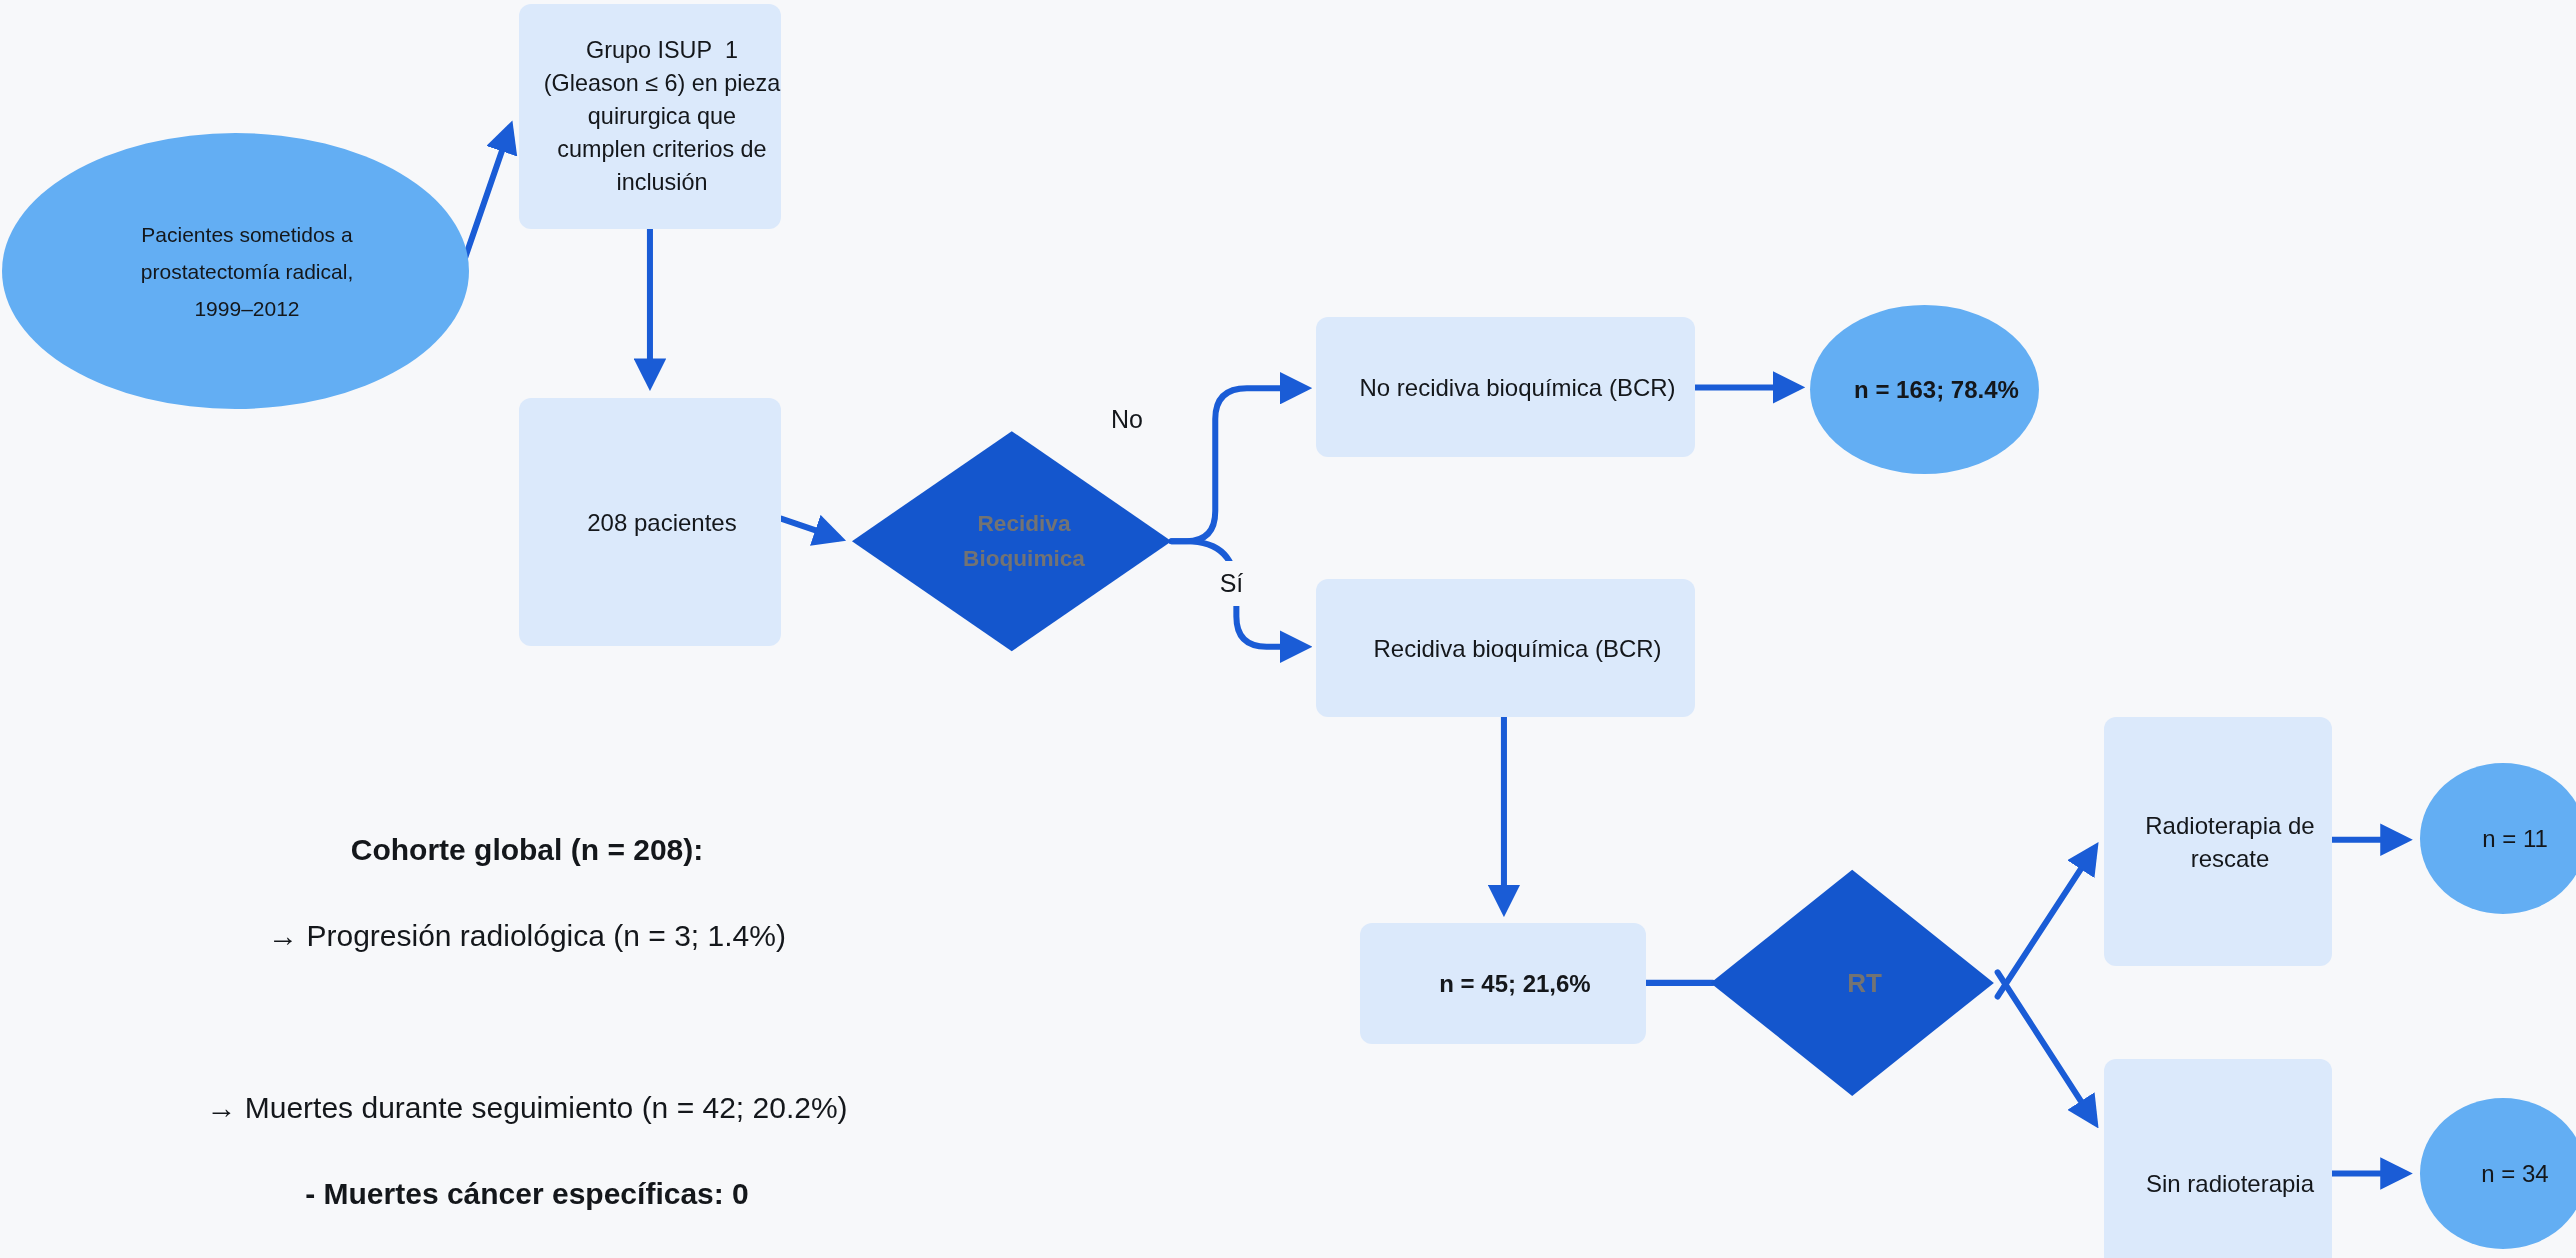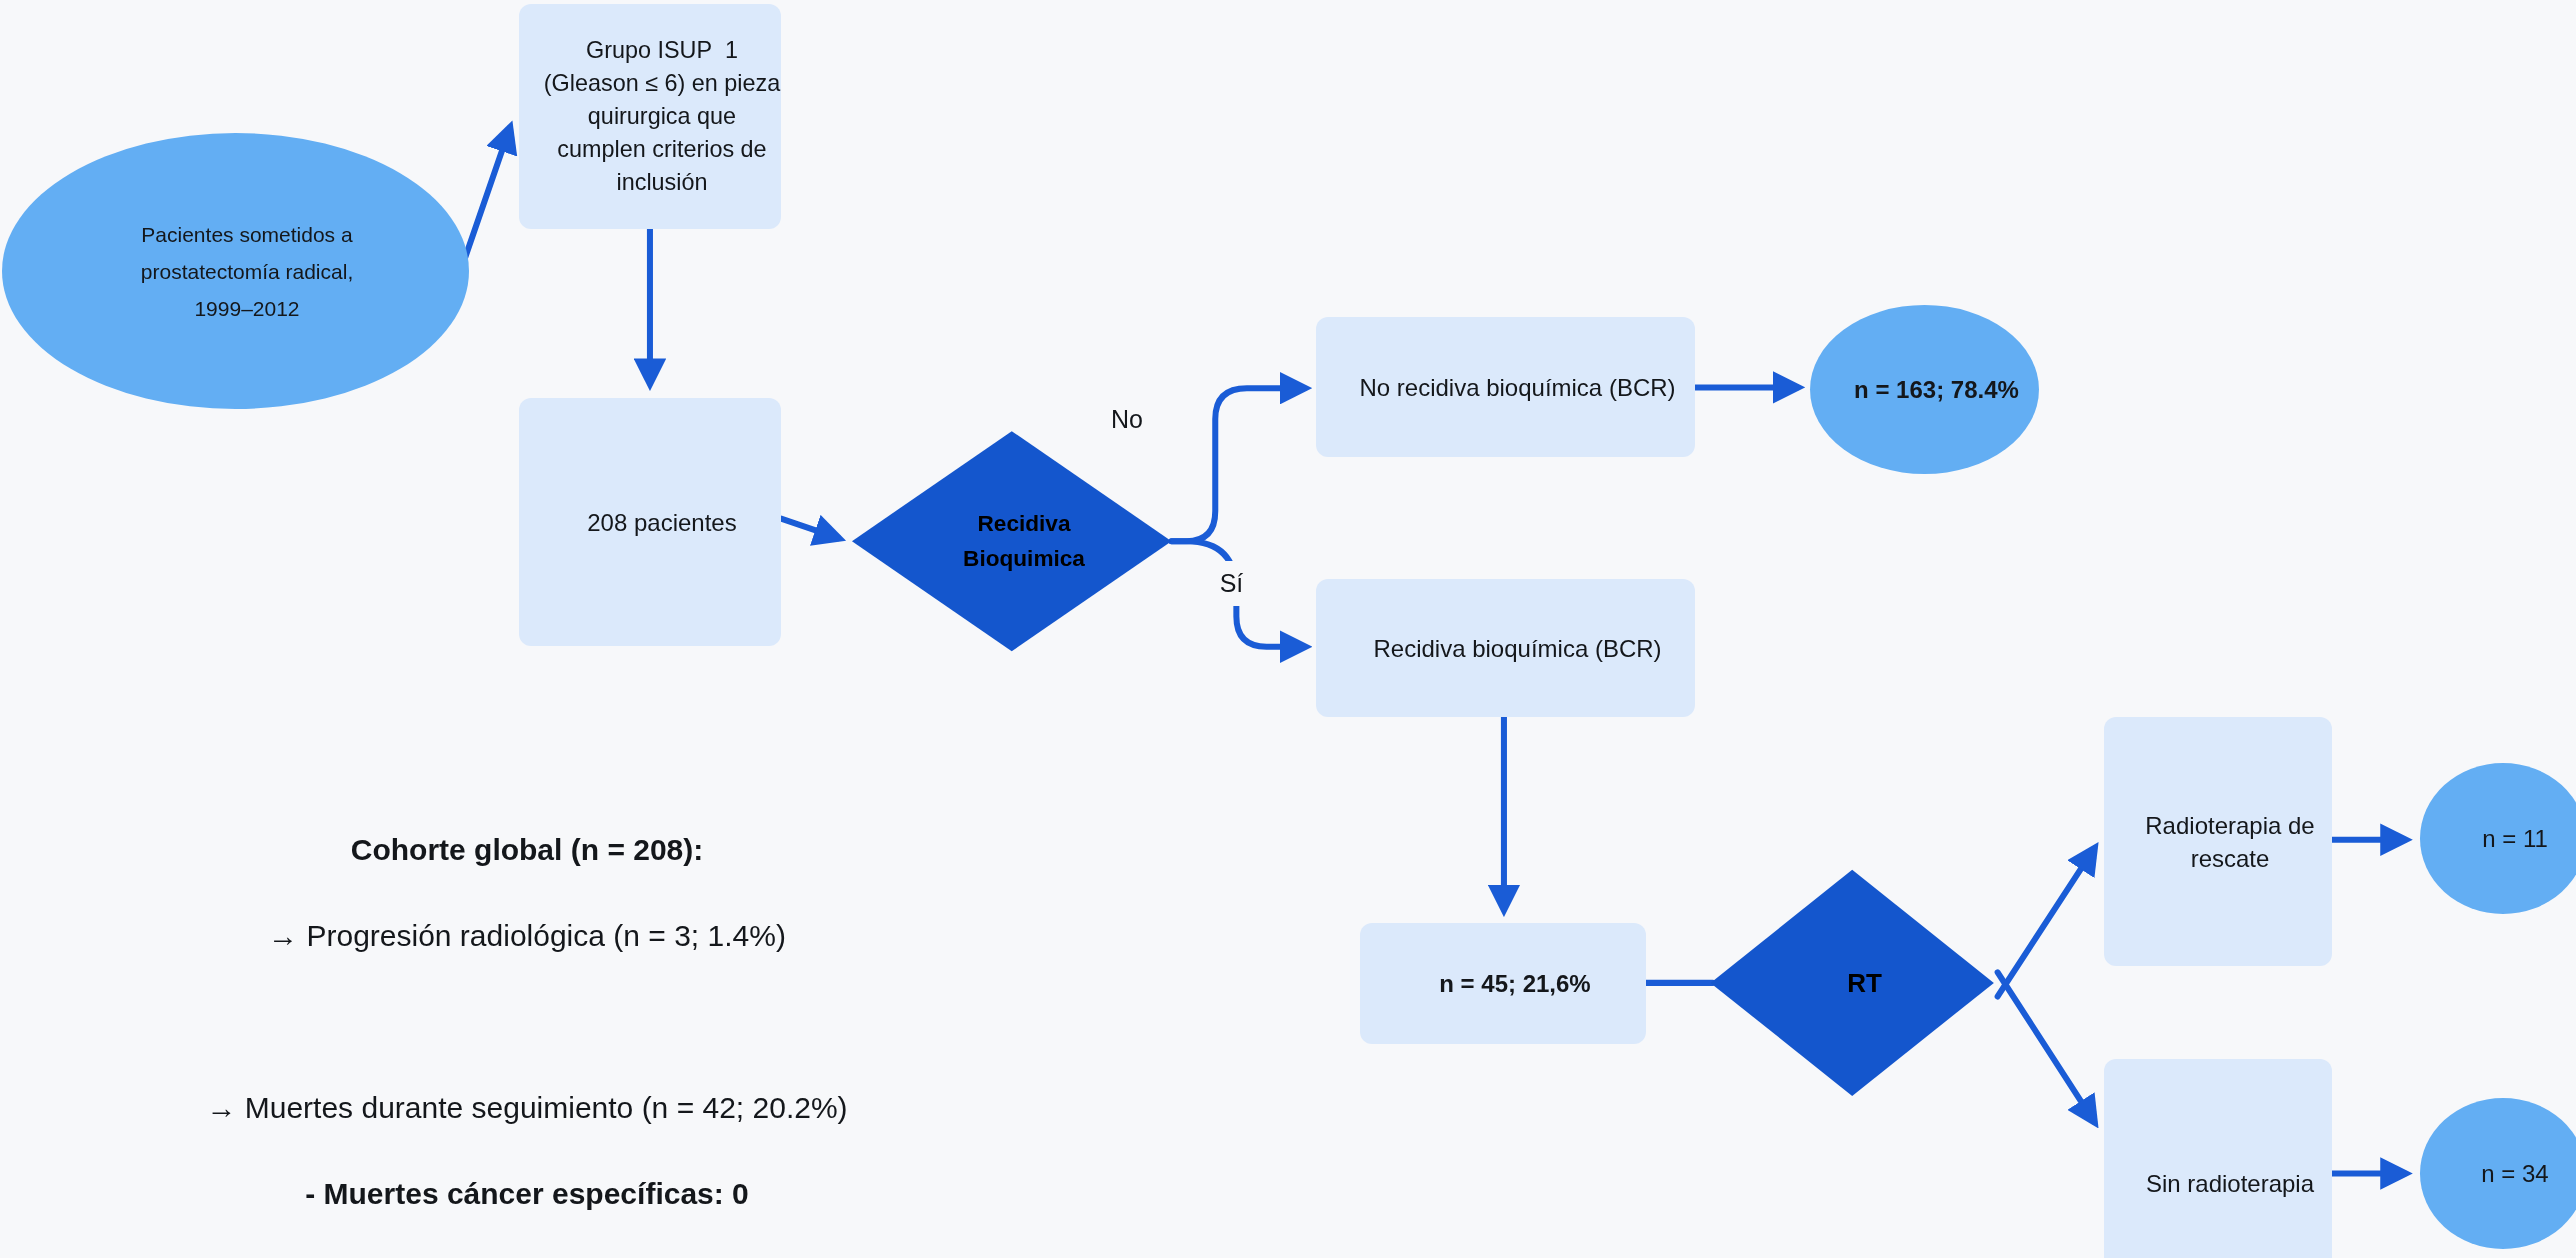--- a/index.html
+++ b/index.html
@@ -8,21 +8,21 @@
     background:#F7F8FA;font-family:"Liberation Sans",sans-serif;color:#14171B;
   }
   .layer{position:absolute;left:0;top:0;width:100%;height:100%;}
   .node{
     position:absolute;display:flex;align-items:center;justify-content:center;
     text-align:center;white-space:pre-line;box-sizing:border-box;padding-left:24px;
   }
   .box{background:#DBE9FB;border-radius:12px;font-size:24px;line-height:33px;}
   .blob{background:#63AEF3;border-radius:50%;}
   .bold{font-weight:bold;}
-  .diamond-label{color:#000000;font-weight:bold;background:transparent;}
+  .diamond-label{color:#737373;font-weight:bold;background:transparent;}
   .edge-label{position:absolute;display:flex;align-items:center;justify-content:center;
     font-size:25px;}
   .edge-label.masked{background:#F7F8FA;}
   .annotation{
     position:absolute;left:188px;top:785px;width:678px;
     font-size:30px;line-height:43px;text-align:center;white-space:pre-line;
   }
   .annotation .spacer{height:43px;}
   .patients-label{font-size:21px;line-height:37px;}
   .n163{font-size:24px;}

